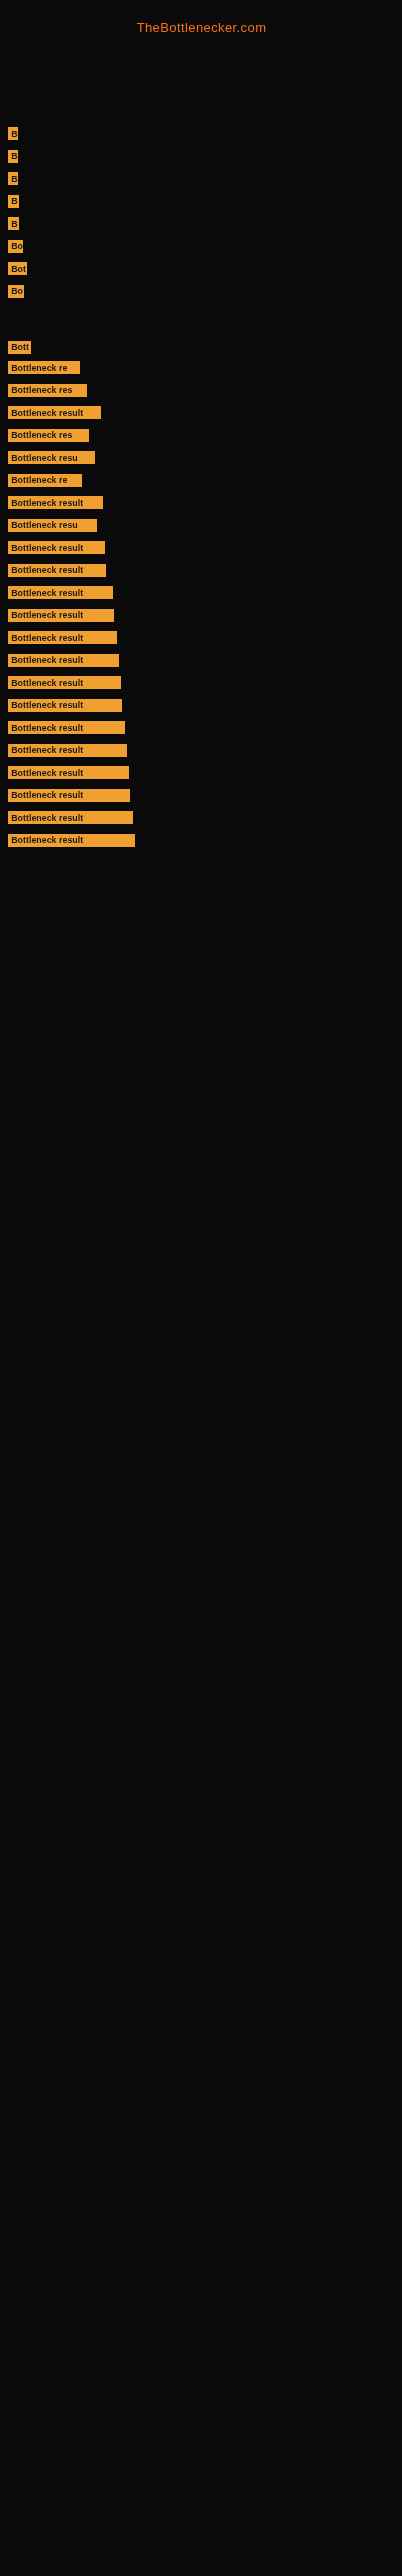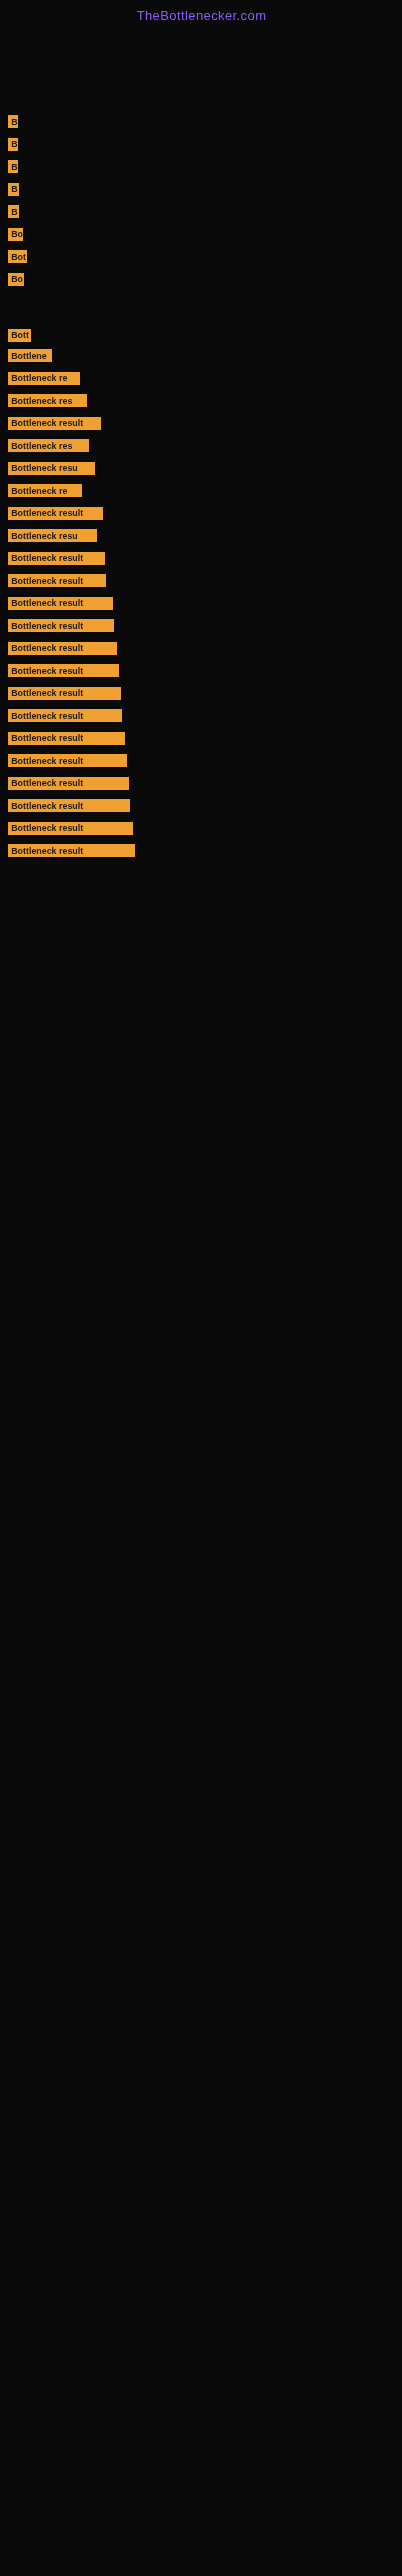--- a/index.html
+++ b/index.html
@@ -8,25 +8,26 @@
       box-sizing: border-box;
     }
     body {
       width: 403px;
       min-height: 2576px;
       background-color: #0a0a0a;
       font-family: Arial, sans-serif;
       position: relative;
     }
     .site-title {
-      color: #8b5cf6;
+      color: #f97316;
       font-size: 13px;
       text-align: center;
       padding: 8px 0 4px 0;
       letter-spacing: 0.4px;
+      margin-top: 12px;
     }
     .bars-container {
       padding: 16px 8px 8px 8px;
       display: flex;
       flex-direction: column;
       gap: 0px;
     }
     .bar-row {
       display: flex;
       align-items: center;
@@ -74,23 +75,20 @@
       <span class="bar-label" style="width: 14.5px; min-width: 14.5px; max-width: 14.5px; overflow: hidden;">Bo</span>
     </div>
     <div class="bar-row">
       <span class="bar-label" style="width: 19.3px; min-width: 19.3px; max-width: 19.3px; overflow: hidden; text-align: center;">Bot</span>
     </div>
     <div class="bar-row">
       <span class="bar-label" style="width: 16px; min-width: 16px; max-width: 16px; overflow: hidden;">Bo</span>
     </div>
     <div class="bar-row">
       <span class="bar-label" style="width: 22.5px; min-width: 22.5px; max-width: 22.5px; overflow: hidden; margin-top: 36px;">Bott</span>
-    </div>
-    <div class="bar-row">
-      <span class="bar-label" style="width: 44px; min-width: 44px; max-width: 44px; overflow: hidden;">Bottlene</span>
     </div>
     <div class="bar-row">
       <span class="bar-label" style="width: 72px; min-width: 72px; max-width: 72px; overflow: hidden;">Bottleneck re</span>
     </div>
     <div class="bar-row">
       <span class="bar-label" style="width: 79px; min-width: 79px; max-width: 79px; overflow: hidden;">Bottleneck res</span>
     </div>
     <div class="bar-row">
       <span class="bar-label" style="width: 93px; min-width: 93px; max-width: 93px; overflow: hidden;">Bottleneck result</span>
     </div>

